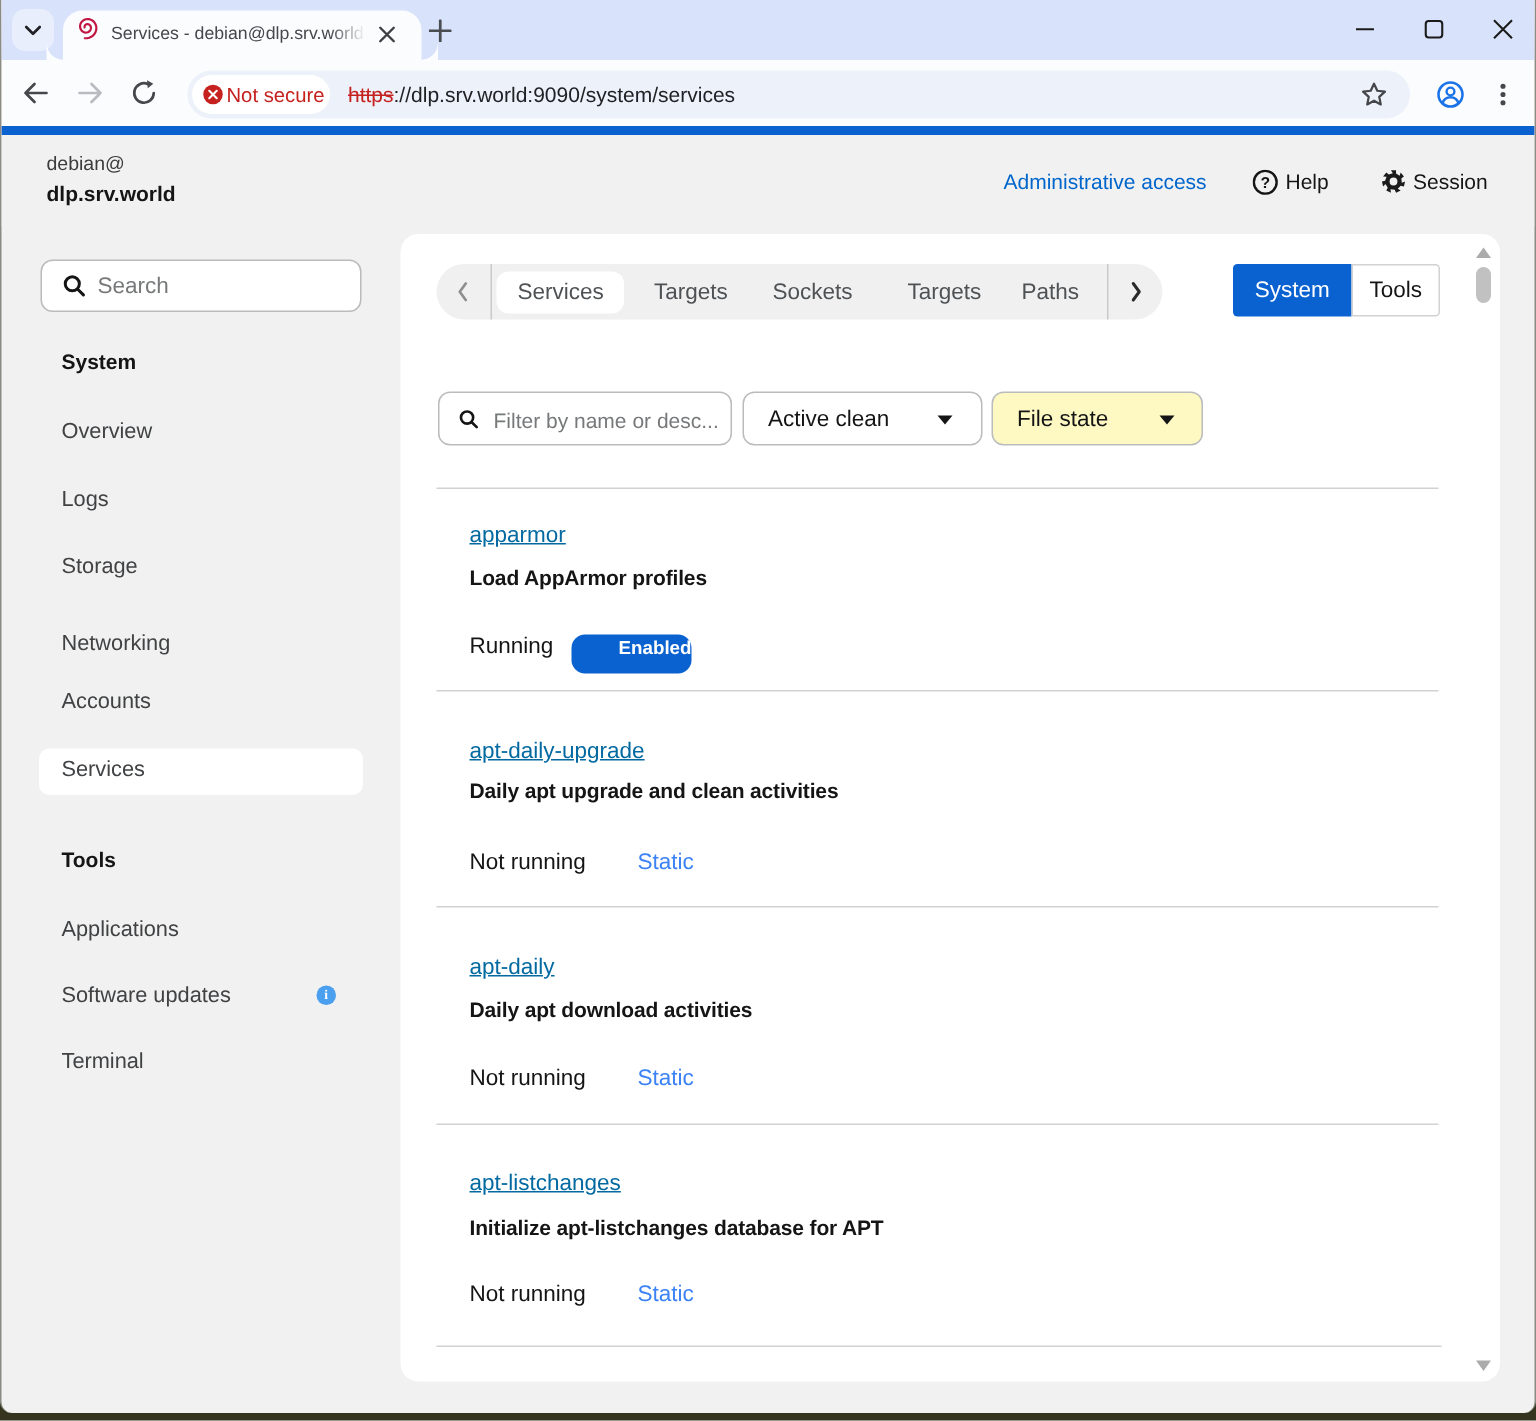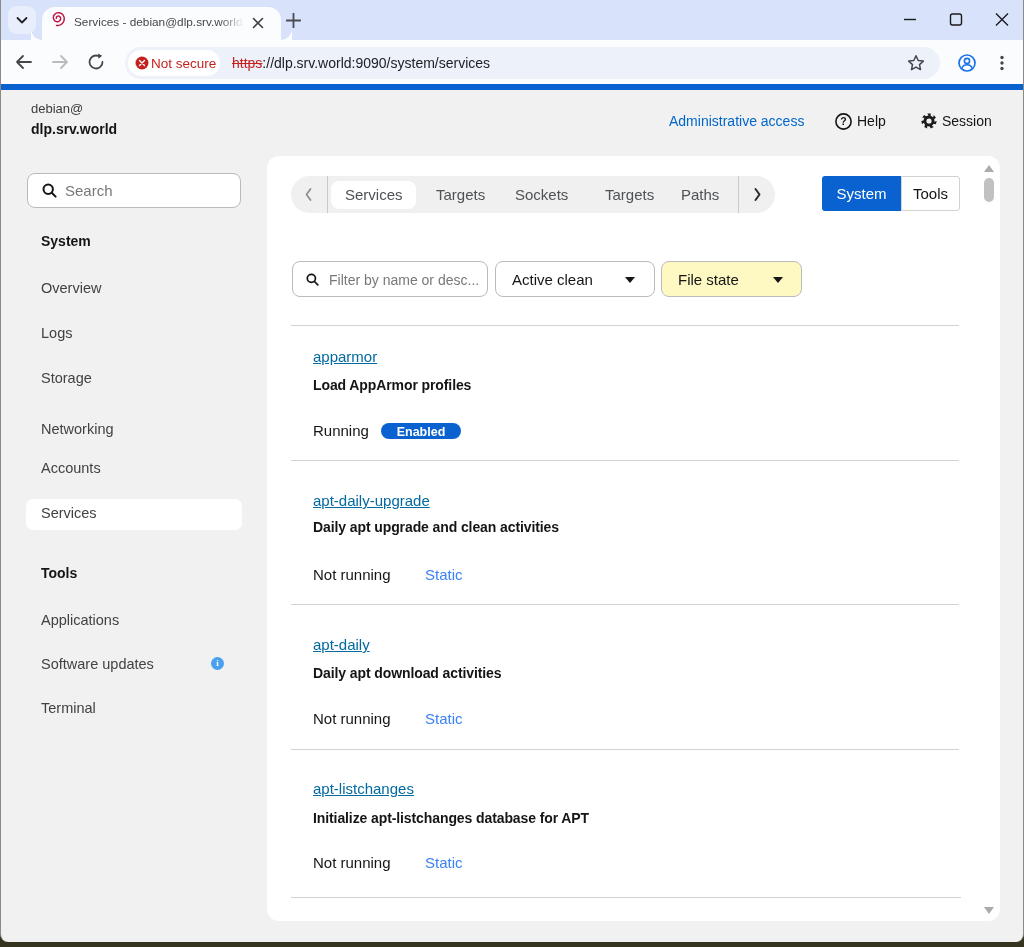--- a/index.html
+++ b/index.html
@@ -55,21 +55,21 @@
 .fsel2{position:absolute;left:394px;top:105px;width:141px;height:36px;background:#fef9c3;border:1px solid #b9bbbd;border-radius:8px}
 .fph{position:absolute;left:36px;top:10px;font-size:14px;color:#76787a;white-space:nowrap}
 .flabel{position:absolute;left:16px;top:9px;font-size:15px;color:#151515}
 .caret{position:absolute;top:15px;width:0;height:0;border-left:5.5px solid transparent;border-right:5.5px solid transparent;border-top:6px solid #151515}
 
 .hr{position:absolute;left:24px;width:668px;height:1px;background:#d2d2d2}
 .slink{position:absolute;left:46px;font-size:15px;color:#0369a1;text-decoration:underline}
 .sdesc{position:absolute;left:46px;font-size:14px;font-weight:bold;color:#151515;letter-spacing:-0.1px}
 .sstat{position:absolute;left:46px;font-size:15px;color:#151515}
 .sfile{position:absolute;left:158px;font-size:15px;color:#3b82f6}
-.badge{position:absolute;left:114px;width:80px;height:16px;background:#0a62d0;border-radius:9px;color:#fff;font-size:12.5px;font-weight:bold;text-align:center;line-height:18px}
+.badge{position:absolute;left:114px;width:80px;height:26px;background:#0a62d0;border-radius:9px;color:#fff;font-size:12.5px;font-weight:bold;text-align:right;line-height:18px}
 svg{display:block}
 </style></head><body>
 <div class="win">
 
  <div class="titlebar">
   <div class="tsearch">
         <svg width="28" height="28" viewBox="0 0 28 28">
           <path d="M9.5 12 L14 16.5 L18.5 12" fill="none" stroke="#202124" stroke-width="1.8" stroke-linecap="round" stroke-linejoin="round"></path>
         </svg>
       </div>

